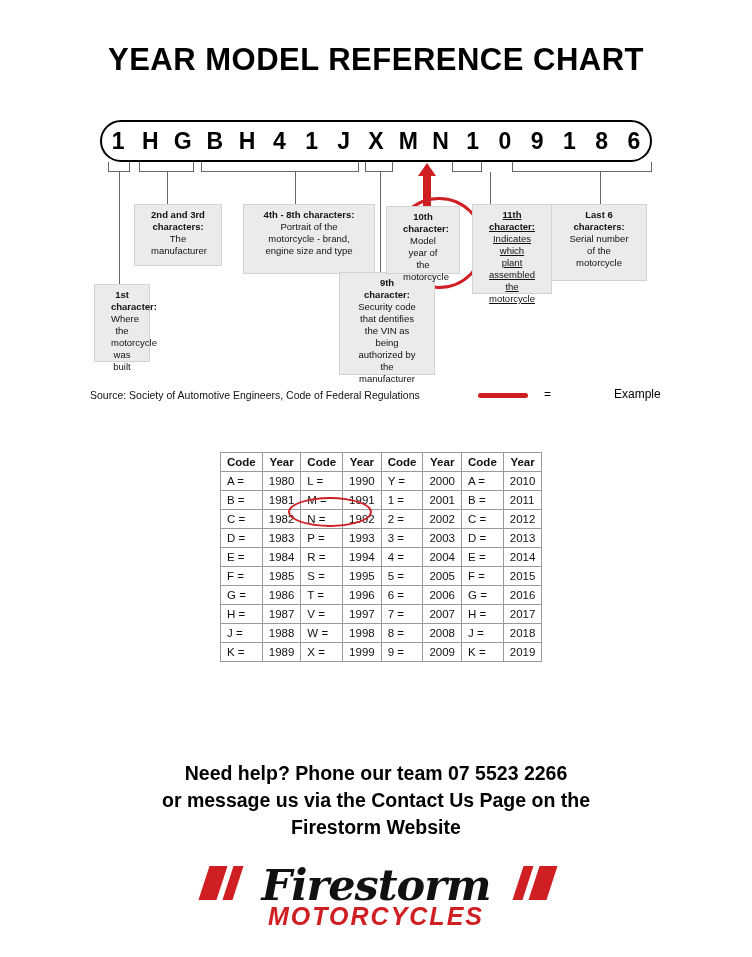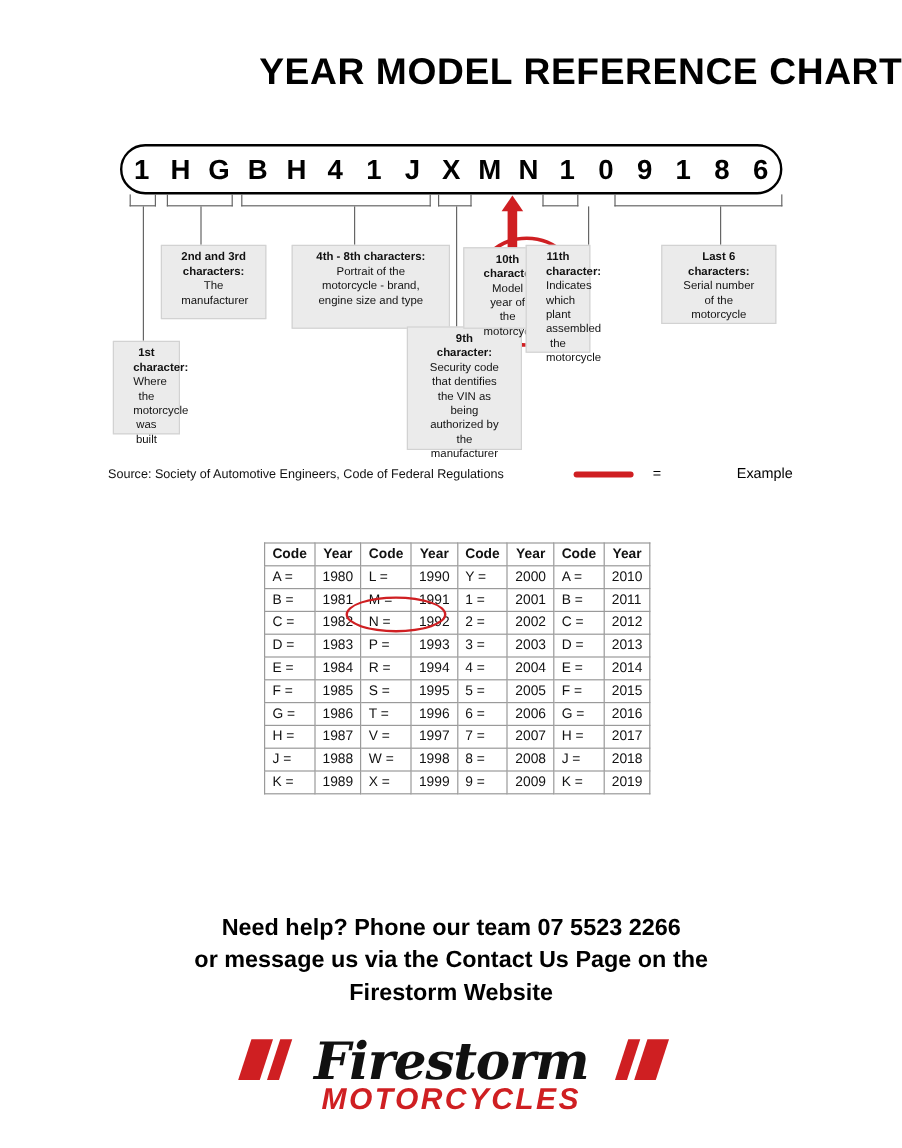--- a/index.html
+++ b/index.html
@@ -15,21 +15,21 @@
     color: #000000;
     overflow: hidden;
   }
 
   
   .title {
     position: absolute;
     top: 42px;
     left: 0;
     width: 752px;
-    text-align: right;
+    text-align: center;
     font-size: 31px;
     font-weight: bold;
     letter-spacing: 0.5px;
   }
 
   
   .vin-capsule {
     position: absolute;
     top: 120px;
     left: 100px;
@@ -276,26 +276,26 @@
 <div class="callout" style="left:339px; top:272px; width:96px; height:103px;">
   <b>9th character:</b>
   <span>Security code that dentifies the VIN as being authorized by the manufacturer</span>
 </div>
 
 <div class="callout" style="left:386px; top:206px; width:74px; height:68px;">
   <b>10th character:</b>
   <span>Model year of the motorcycle</span>
 </div>
 
-<div class="callout" style="left:438px; top:204px; width:54px; height:90px;">
+<div class="callout" style="left:472px; top:204px; width:80px; height:90px;text-decoration:underline;">
   <b>11th character:</b>
   <span>Indicates which plant assembled the motorcycle</span>
 </div>
 
-<div class="callout" style="left:551px; top:204px; width:96px; height:66px;">
+<div class="callout" style="left:551px; top:204px; width:96px; height:77px;">
   <b>Last 6 characters:</b>
   <span>Serial number of the motorcycle</span>
 </div>
 
 <div class="source-text" style="left:90px; top:389px;">Source:  Society of Automotive Engineers, Code of Federal Regulations</div>
 <div class="example-dash" style="left:478px; top:393px; width:50px;"></div>
 <div class="equals" style="left:544px; top:387px;">=</div>
 <div class="example-label" style="left:568px; top:387px;">Example</div>
 
 <table class="code-table">

